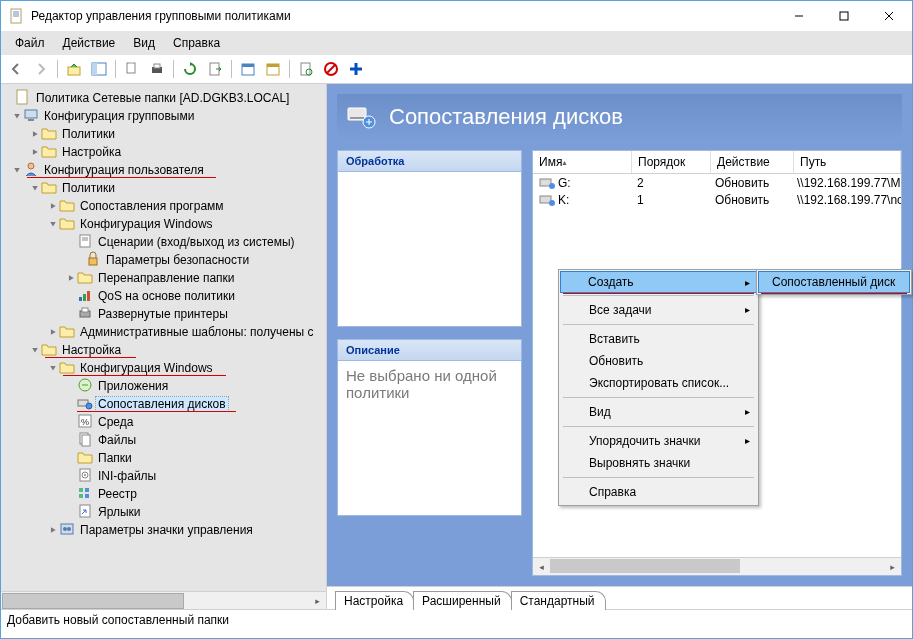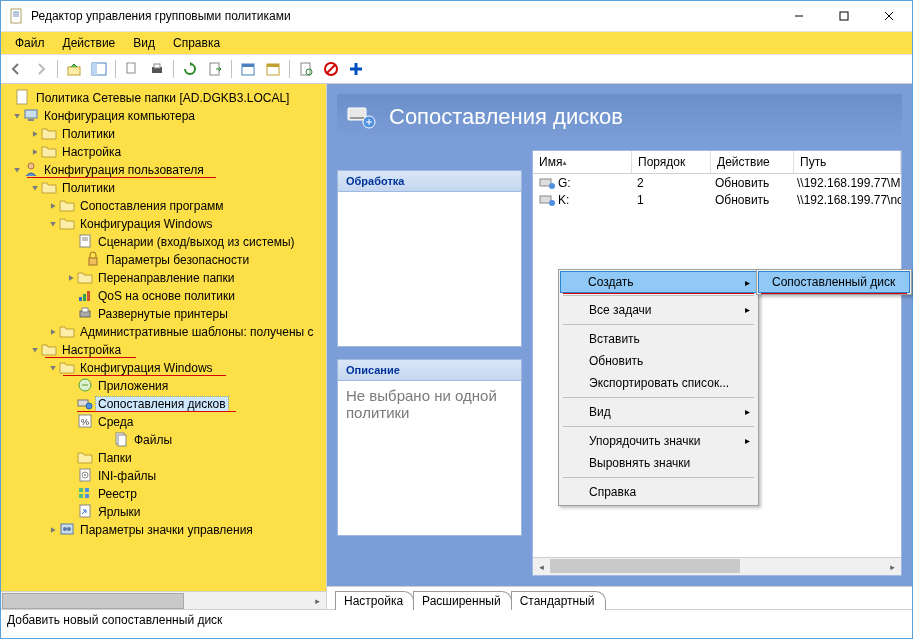--- a/index.html
+++ b/index.html
@@ -1,16 +1,16 @@
 <!DOCTYPE html>
 <html><head>
 <meta charset="utf-8">
 <style>
 html,body{margin:0;padding:0;font-family:"Segoe UI",Tahoma,sans-serif;font-size:12px;color:#000;background:#fff;height:100%;overflow:hidden}
-.window{width:913px;height:639px;border:1px solid #59a1db;display:flex;flex-direction:column;box-sizing:border-box;background:#fde047}
+.window{width:913px;height:639px;border:1px solid #59a1db;display:flex;flex-direction:column;box-sizing:border-box;background:#e5e5e5}
 .titlebar{height:30px;display:flex;align-items:center;padding:0 0 0 8px;background:#fff;border-bottom:1px solid #e5e5e5}
 .titlebar .ticon{width:16px;height:16px;margin-right:6px}
 .titlebar .title{flex:1;font-size:12px}
 .winbtns{display:flex;height:100%}
 .winbtn{width:45px;display:flex;align-items:center;justify-content:center;font-size:12px}
 .winbtn.close{width:46px}
 .menubar{height:22px;display:flex;align-items:center;padding:0 6px;gap:2px;border-bottom:1px solid #e5e5e5}
 .menubar span{padding:2px 8px}
 .toolbar{height:28px;display:flex;align-items:center;padding:0 4px;gap:3px;border-bottom:1px solid #d0d0d0;background:#fff}
 .tb-sep{width:1px;height:18px;background:#c0c0c0;margin:0 2px}
@@ -26,21 +26,21 @@
 .tree-row.sel .lbl{background:#cde8ff;outline:1px dotted #7aa7c7}
 .tree-row.redline::after{content:"";position:absolute;left:var(--rl-left,30px);right:var(--rl-right,30px);bottom:-1px;height:1px;background:#d80000}
 .h-scroll{height:17px;border-top:1px solid #d0d0d0;background:#f0f0f0;position:relative}
 .h-scroll .thumb{position:absolute;top:1px;left:1px;height:14px;width:180px;background:#c9c9c9;border:1px solid #a9a9a9}
 .h-scroll .arr{position:absolute;top:0;width:17px;height:17px;background:#f0f0f0;display:flex;align-items:center;justify-content:center;font-size:9px;color:#606060}
 .h-scroll .arr.r{right:0}
 .right-pane{flex:1;display:flex;flex-direction:column;min-width:0;position:relative}
 .right-body{flex:1;background:#7b9ed8;padding:10px;display:flex;gap:10px;min-height:0;box-sizing:border-box;position:relative}
 .hdr-band{position:absolute;left:10px;top:10px;right:10px;height:46px;background:linear-gradient(#6d8fc9,#7b9ed8);display:flex;align-items:center;padding-left:10px;color:#fff;font-size:22px;font-weight:400}
 .hdr-band .hic{width:30px;height:26px;margin-right:12px}
-.left-cards{width:185px;display:flex;flex-direction:column;gap:12px;margin-top:76px}
+.left-cards{width:185px;display:flex;flex-direction:column;gap:12px;margin-top:56px}
 .card{background:#fff;border:1px solid #9fb9e0;display:flex;flex-direction:column}
 .card .chdr{background:linear-gradient(#d9e6f7,#c4d7f0);color:#003399;font-weight:700;padding:4px 8px;font-size:11px;border-bottom:1px solid #9fb9e0}
 .card .cbody{flex:1;padding:6px 8px;font-size:15px;color:#7a7a7a}
 .main-panel{flex:1;background:#fff;border:1px solid #9fb9e0;display:flex;flex-direction:column;margin-top:56px;min-width:0;position:relative}
 .cols{display:flex;height:22px;border-bottom:1px solid #d0d0d0;background:#fff}
 .col{padding:3px 6px;border-right:1px solid #e0e0e0;font-size:12px;display:flex;align-items:center;gap:0}
 .col.name{width:86px}
 .col.order{width:66px}
 .col.action{width:70px}
 .col.path{flex:1}
@@ -208,21 +208,21 @@
               <rect x="2" y="1" width="10" height="14" fill="#fff" stroke="#b0a060"></rect>
             </svg>
             <span class="lbl">Политика Сетевые папки [AD.DGKB3.LOCAL]</span>
           </div>
         <div class="tree-row" style="padding-left:10px">
             <span class="twisty">⯆</span>
             <svg class="ic" viewBox="0 0 16 16">
               <rect x="2" y="3" width="12" height="8" fill="#cde" stroke="#5a7aa8"></rect>
               <rect x="5" y="12" width="6" height="2" fill="#888"></rect>
             </svg>
-            <span class="lbl">Конфигурация компьютера</span>
+            <span class="lbl">Конфигурация групповыми</span>
           </div>
         <div class="tree-row" style="padding-left:28px">
             <span class="twisty">⯈</span>
             <svg class="ic" viewBox="0 0 16 16">
               <path d="M1 4 L6 4 L7 6 L15 6 L15 14 L1 14 Z" fill="#fceea8" stroke="#c0a030"></path>
             </svg>
             <span class="lbl">Политики</span>
           </div>
         <div class="tree-row" style="padding-left:28px">
             <span class="twisty">⯈</span>
@@ -332,21 +332,21 @@
             </svg>
             <span class="lbl">Сопоставления дисков</span>
           </div>
         <div class="tree-row" style="padding-left:76px">
             <svg class="ic" viewBox="0 0 16 16">
               <rect x="2" y="2" width="12" height="12" fill="#fff" stroke="#888"></rect>
               <text x="4" y="12" font-size="9" fill="#333">%</text>
             </svg>
             <span class="lbl">Среда</span>
           </div>
-        <div class="tree-row" style="padding-left:112px">
+        <div class="tree-row" style="padding-left:76px">
             <svg class="ic" viewBox="0 0 16 16">
               <rect x="3" y="2" width="8" height="11" fill="#fff" stroke="#888"></rect>
               <rect x="5" y="4" width="8" height="11" fill="#fff" stroke="#888"></rect>
             </svg>
             <span class="lbl">Файлы</span>
           </div>
         <div class="tree-row" style="padding-left:76px">
             <svg class="ic" viewBox="0 0 16 16">
               <path d="M1 4 L6 4 L7 6 L15 6 L15 14 L1 14 Z" fill="#fceea8" stroke="#c0a030"></path>
             </svg>
@@ -483,14 +483,14 @@
       </div>
 
       <div class="tabstrip">
         <div class="tab">Настройка</div>
         <div class="tab">Расширенный</div>
         <div class="tab">Стандартный</div>
       </div>
     </div>
   </div>
 
-  <div class="statusbar">Добавить новый сопоставленный диск</div>
+  <div class="statusbar">Добавить новый сопоставленный папки</div>
 </div>
 
 </body></html>

